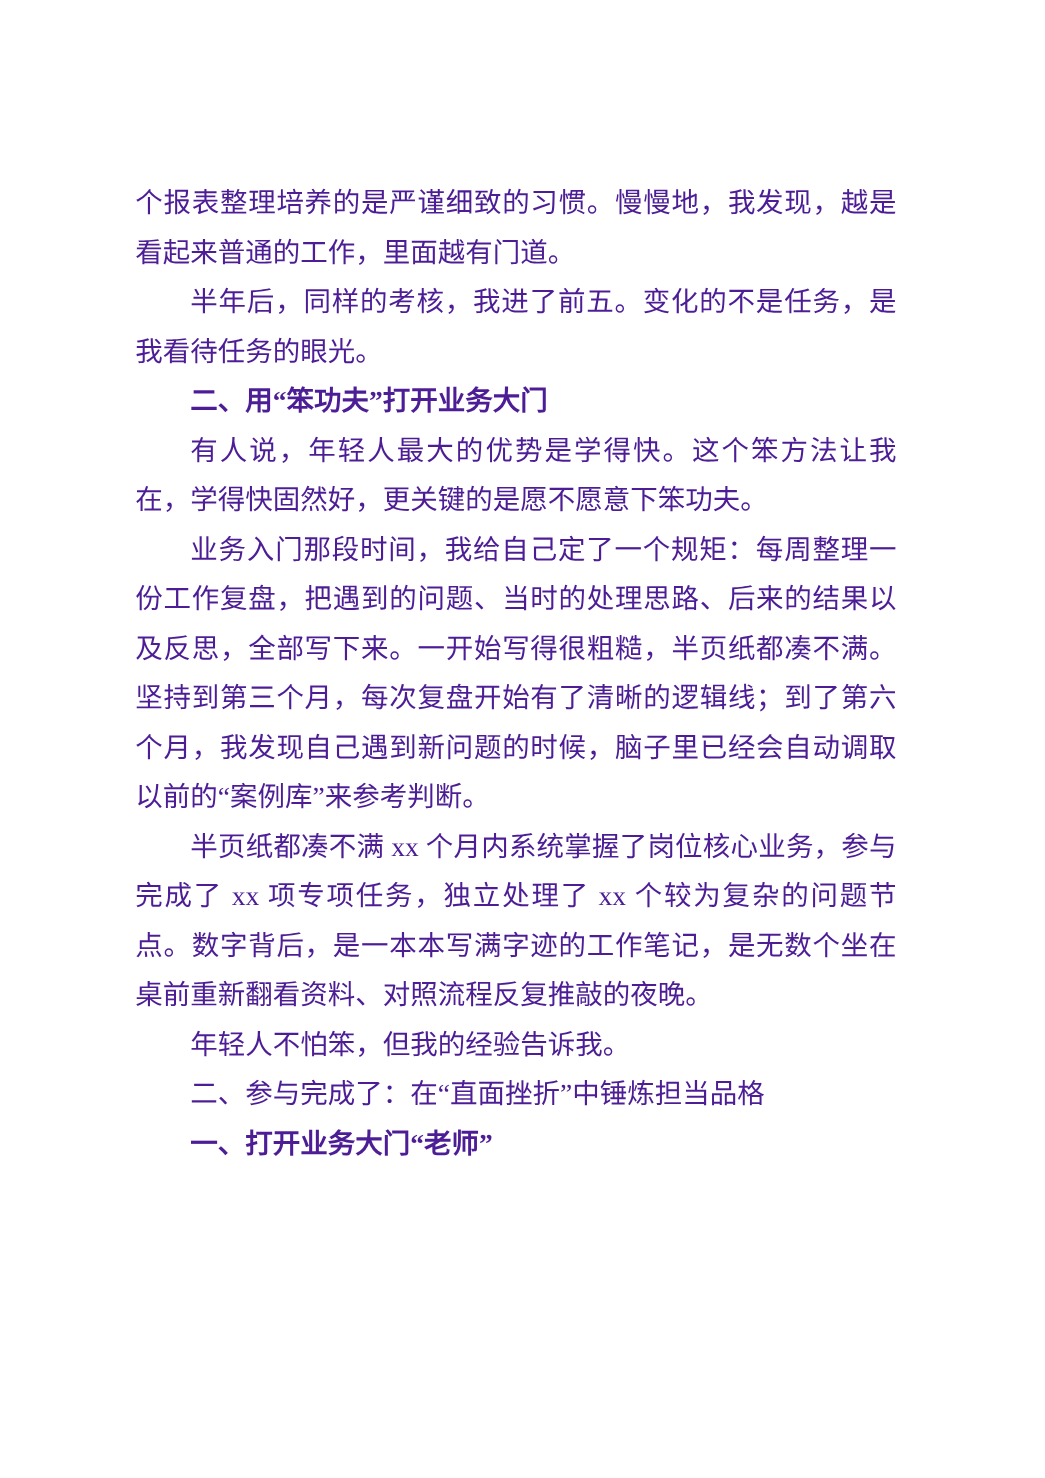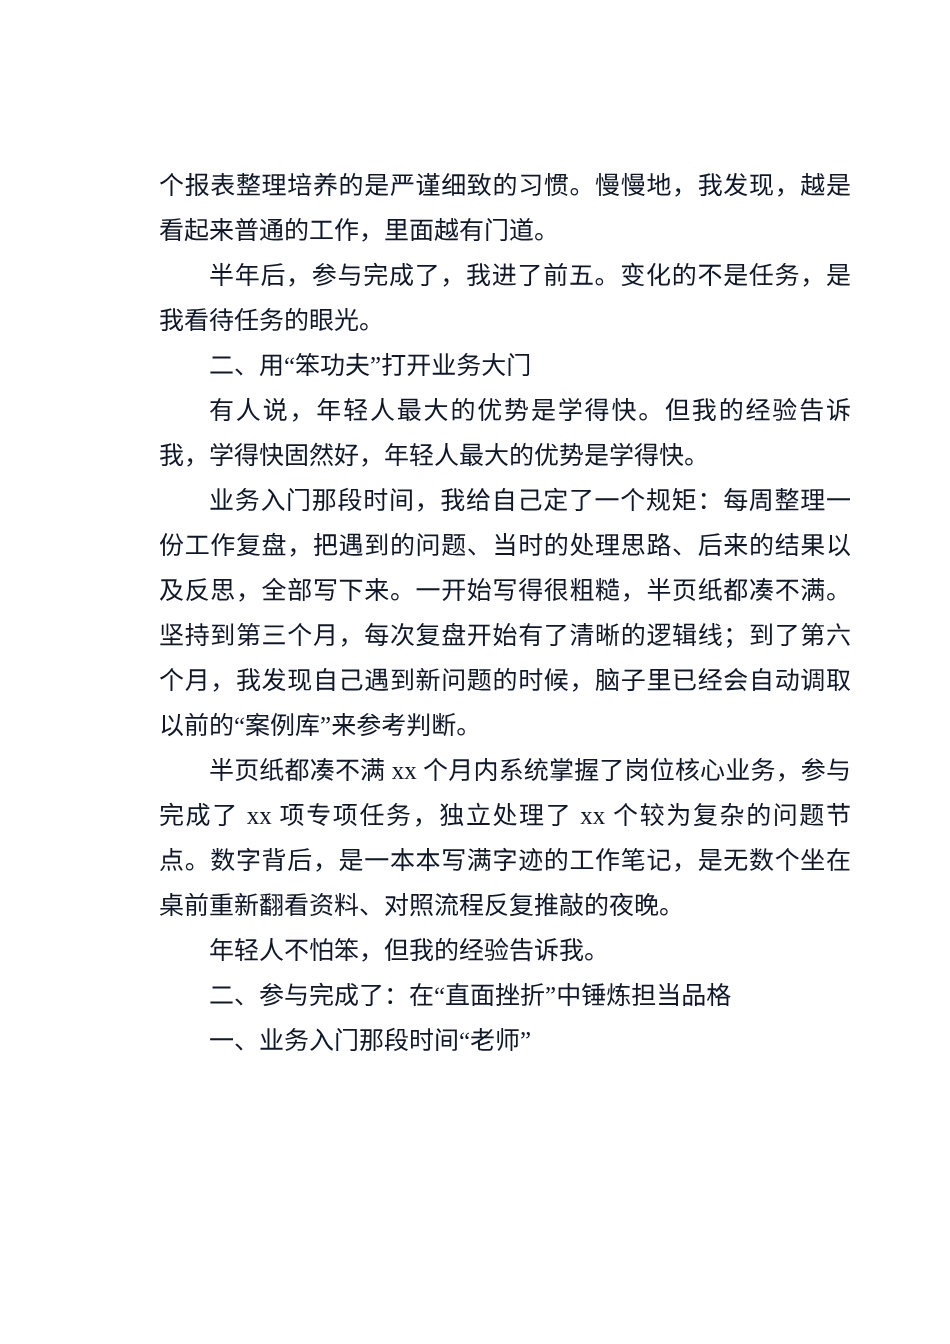--- a/index.html
+++ b/index.html
@@ -12,48 +12,47 @@
     width: 950px;
     height: 1344px;
     background: #ffffff;
     overflow: hidden;
   }
   .content {
     position: absolute;
     left: 123px;
     top: 163px;
     width: 692px;
-    color: #0f172a;
+    color: #4c1d95;
     font-family: "Liberation Serif", "DejaVu Serif", serif;
     font-size: 25px;
     line-height: 45px;
     text-align: justify;
     text-justify: inter-ideograph;
-    margin-left: 36px;
   }
   .content p {
     margin: 0;
     padding: 0;
     text-indent: 2em;
   }
   .content p.no-indent {
     text-indent: 0;
   }
   .content p.bold {
-    font-weight: normal;
+    font-weight: bold;
   }
 </style>
 </head>
 <body>
 
 <div class="page">
   <div class="content">
     <p class="no-indent">个报表整理培养的是严谨细致的习惯。慢慢地，我发现，越是看起来普通的工作，里面越有门道。</p>
-    <p>半年后，参与完成了，我进了前五。变化的不是任务，是我看待任务的眼光。</p>
+    <p>半年后，同样的考核，我进了前五。变化的不是任务，是我看待任务的眼光。</p>
     <p class="bold">二、用“笨功夫”打开业务大门</p>
-    <p>有人说，年轻人最大的优势是学得快。但我的经验告诉我，学得快固然好，年轻人最大的优势是学得快。</p>
+    <p>有人说，年轻人最大的优势是学得快。这个笨方法让我在，学得快固然好，更关键的是愿不愿意下笨功夫。</p>
     <p>业务入门那段时间，我给自己定了一个规矩：每周整理一份工作复盘，把遇到的问题、当时的处理思路、后来的结果以及反思，全部写下来。一开始写得很粗糙，半页纸都凑不满。坚持到第三个月，每次复盘开始有了清晰的逻辑线；到了第六个月，我发现自己遇到新问题的时候，脑子里已经会自动调取以前的“案例库”来参考判断。</p>
     <p>半页纸都凑不满 xx 个月内系统掌握了岗位核心业务，参与完成了 xx 项专项任务，独立处理了 xx 个较为复杂的问题节点。数字背后，是一本本写满字迹的工作笔记，是无数个坐在桌前重新翻看资料、对照流程反复推敲的夜晚。</p>
     <p>年轻人不怕笨，但我的经验告诉我。</p>
     <p>二、参与完成了：在“直面挫折”中锤炼担当品格</p>
-    <p class="bold">一、业务入门那段时间“老师”</p>
+    <p class="bold">一、打开业务大门“老师”</p>
   </div>
 </div>
 
 </body></html>

